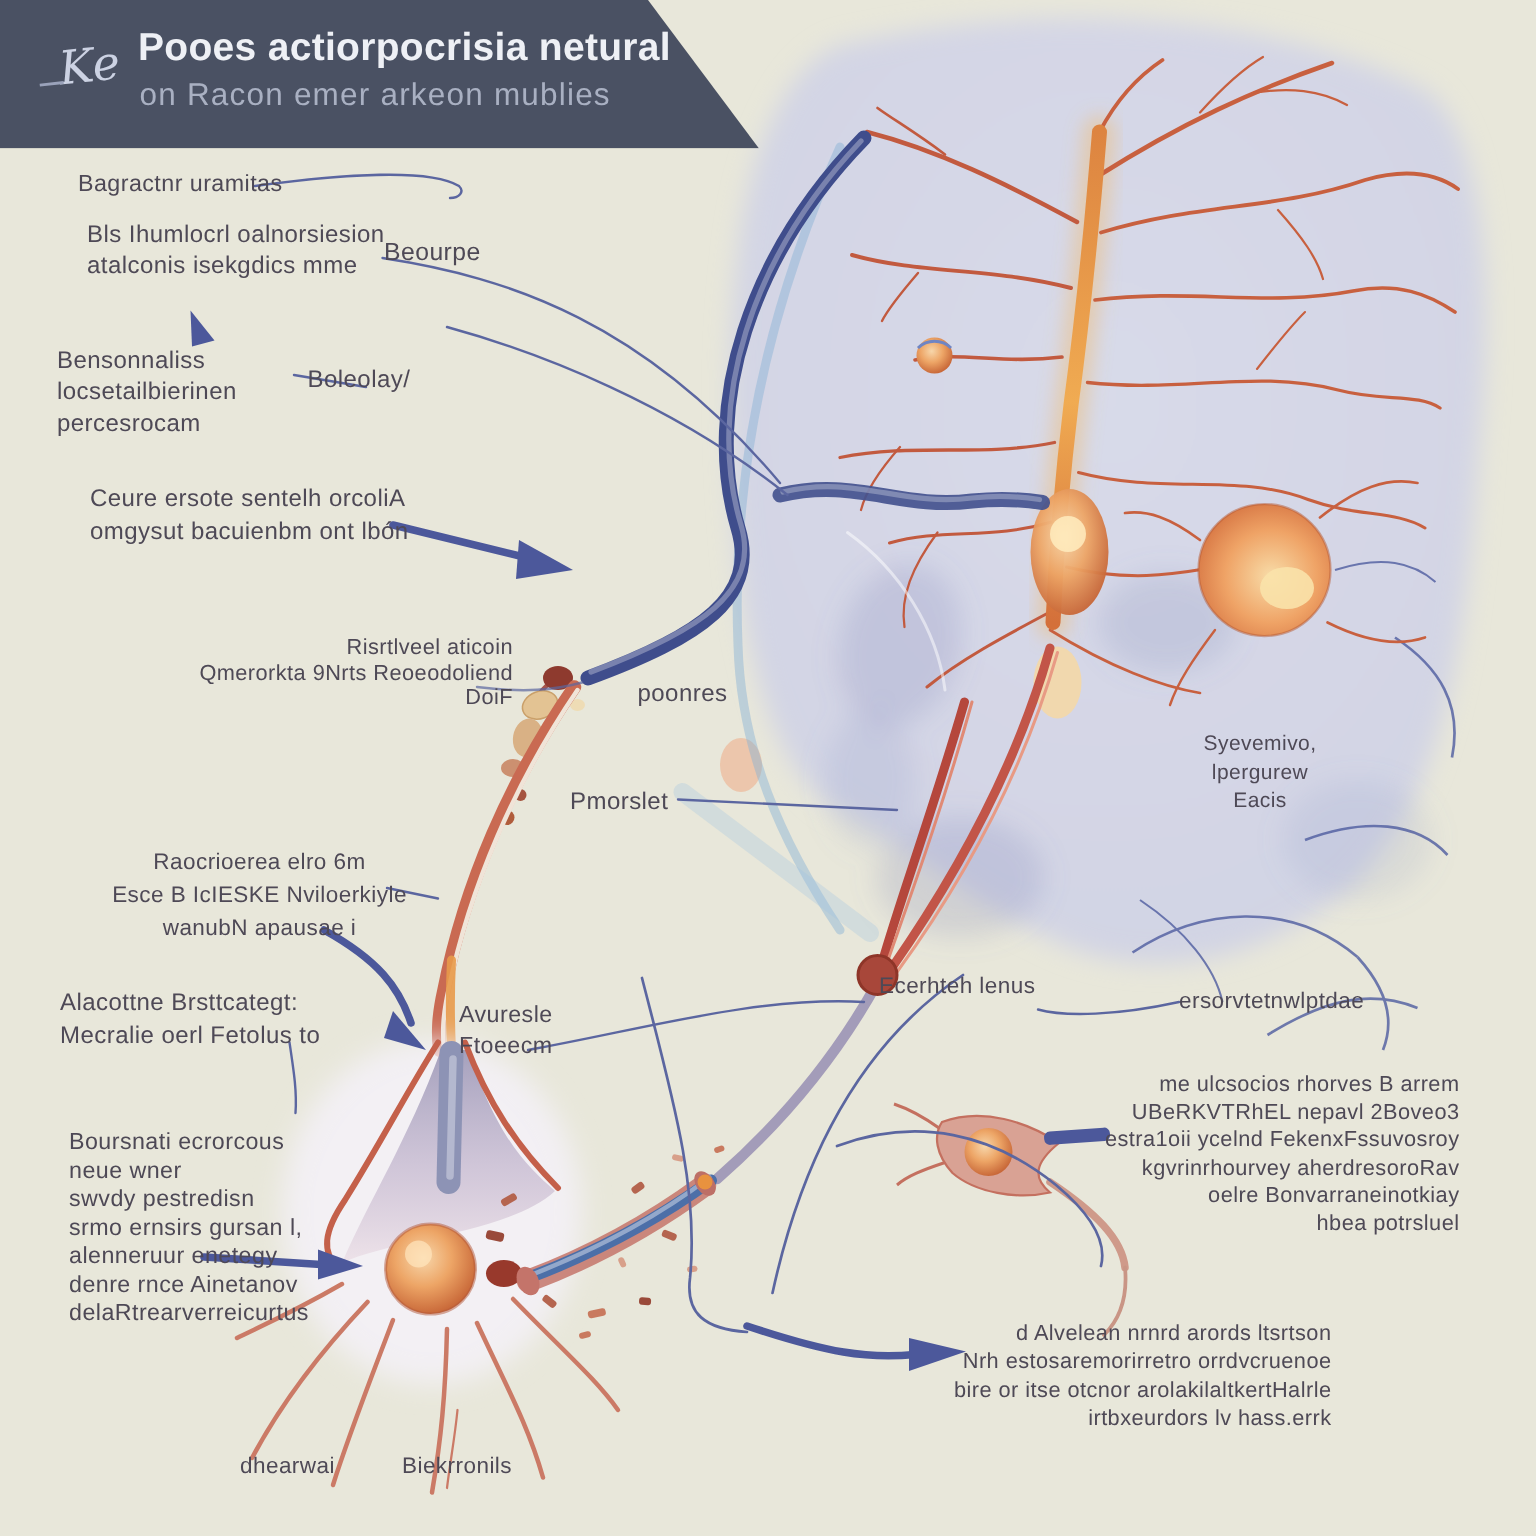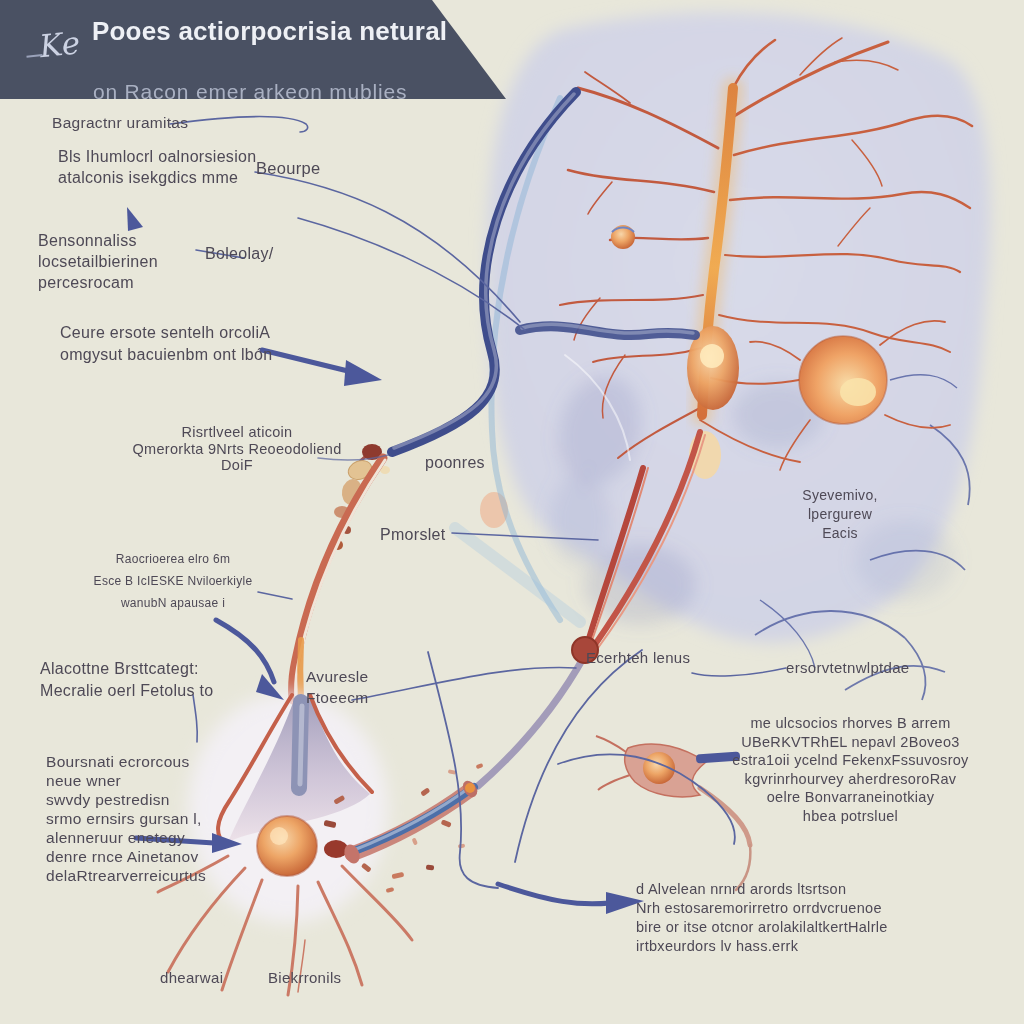--- a/index.html
+++ b/index.html
@@ -22,29 +22,29 @@
     font-size:31px;transform:rotate(-6deg);
   }
   .logo:after{content:"";position:absolute;left:-14px;top:26px;width:16px;height:2px;background:#9aa2ba;}
   .title{
     position:absolute;left:92px;top:16px;
     color:#eef0f5;font-size:26px;font-weight:bold;letter-spacing:.2px;
     white-space:nowrap;
   }
   .subtitle{
     position:absolute;left:93px;top:52px;
-    color:#a9b0c2;font-size:21px;letter-spacing:.8px;white-space:nowrap;margin-top:28px;
+    color:#a9b0c2;font-size:21px;letter-spacing:.8px;white-space:nowrap;
   }
   
   .lbl{
     position:absolute;color:#4e4956;font-size:16px;line-height:21px;
     white-space:pre-line;letter-spacing:.3px;z-index:6;
   }
   .ctr{text-align:center;}
-  .sm{font-size:14.5px;line-height:18.5px;}
+  .sm{font-size:14.5px;line-height:18.5px;text-align:right;}
   .md{font-size:15px;line-height:19px;}
 </style>
 </head>
 <body>
 
 <svg id="art" viewBox="0 0 1024 1024">
   <defs>
     <filter id="soft" x="-20%" y="-20%" width="140%" height="140%">
         <feGaussianBlur stdDeviation="8"></feGaussianBlur>
       </filter>
@@ -290,21 +290,21 @@
 locsetailbierinen
 percesrocam</div>
 <div class="lbl" style="left:205px;top:243px">Boleolay/</div>
 <div class="lbl" style="left:60px;top:322px;line-height:22px">Ceure ersote sentelh orcoliA
 omgysut bacuienbm ont lbón</div>
 <div class="lbl ctr sm" style="left:132px;top:424px;width:210px;font-size:14.5px;line-height:16.5px">Risrtlveel aticoin
 Qmerorkta 9Nrts Reoeodoliend
 DoiF</div>
 <div class="lbl" style="left:425px;top:452px">poonres</div>
 <div class="lbl" style="left:380px;top:524px">Pmorslet</div>
-<div class="lbl ctr" style="left:58px;top:548px;width:230px;font-size:12px;line-height:22px">Raocrioerea elro 6m
+<div class="lbl ctr" style="left:58px;top:564px;width:230px;font-size:15px;line-height:22px">Raocrioerea elro 6m
 Esce B IcIESKE Nviloerkiyle
 wanubN apausae i</div>
 <div class="lbl" style="left:40px;top:658px;line-height:22px">Alacottne Brsttcategt:
 Mecralie oerl Fetolus to</div>
 <div class="lbl" style="left:46px;top:752px;font-size:15.5px;line-height:19px">Boursnati ecrorcous
 neue wner
 swvdy pestredisn
 srmo ernsirs gursan l,
 alenneruur enetegy
 denre rnce Ainetanov

